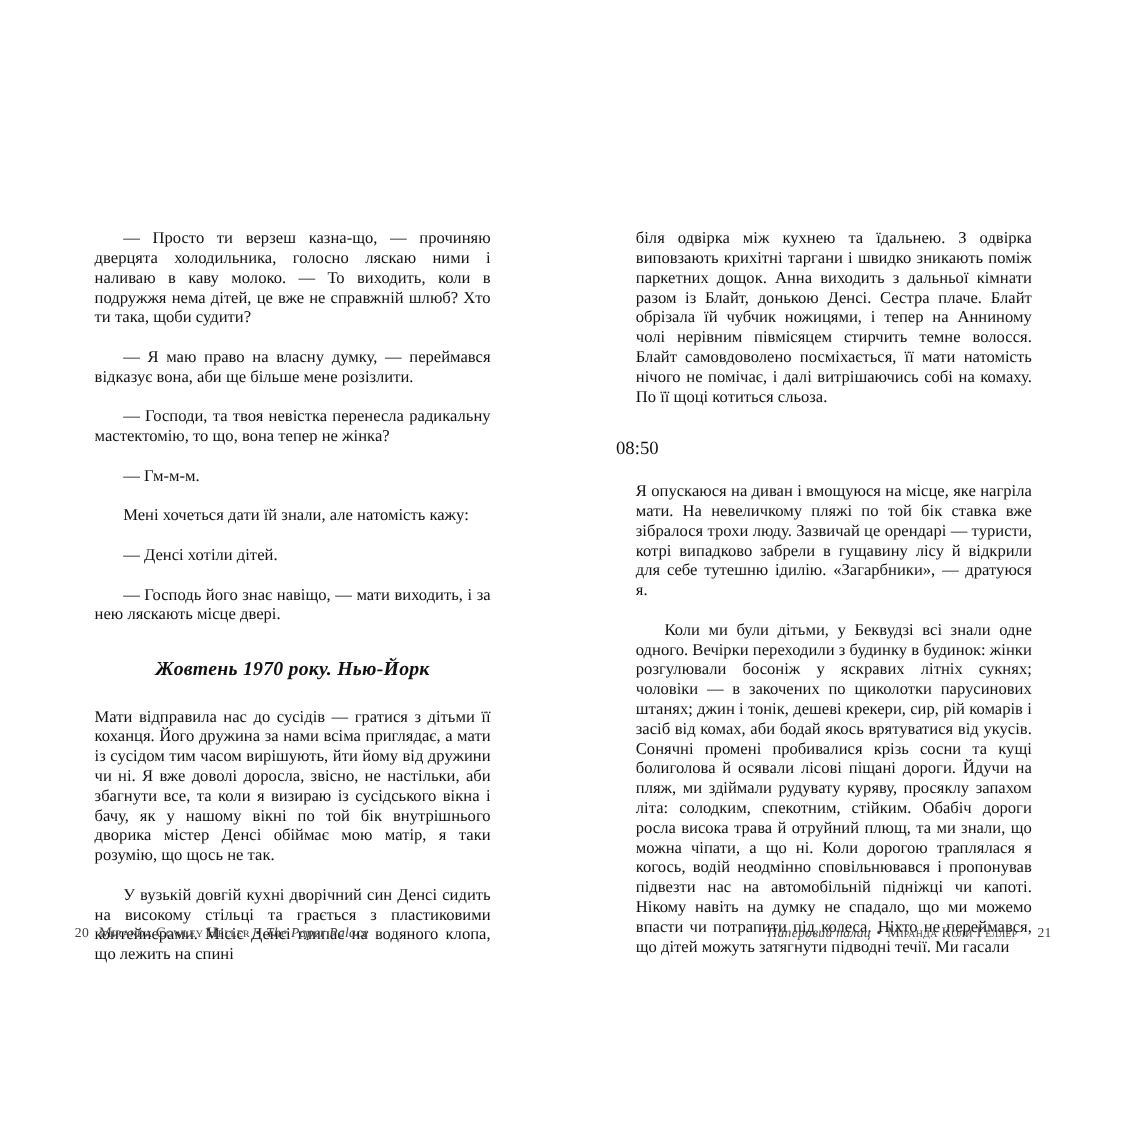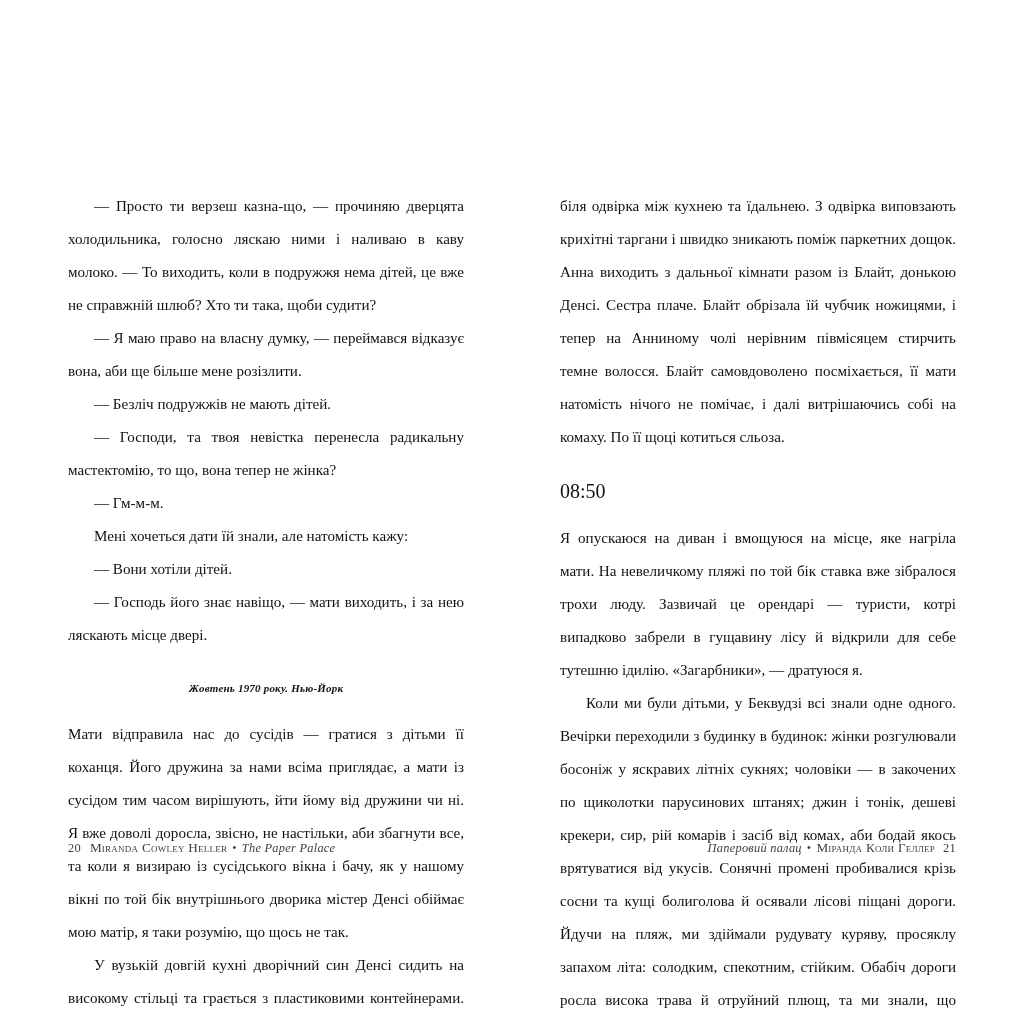--- a/index.html
+++ b/index.html
@@ -33,42 +33,42 @@
   .page-left {
     padding: 190px 48px 0 68px;
   }
   .page-right {
     padding: 190px 68px 0 48px;
   }
   .body-col {
     width: 396px;
   }
   p.para {
-    margin: 0;
+    margin: 18px;
     font-size: 15.1px;
-    line-height: 33px;
+    line-height: 18px;
     text-align: justify;
     text-indent: 26px;
     hyphens: auto;
     -webkit-hyphens: auto;
   }
   p.para.noindent {
     text-indent: 0;
   }
   .section-head {
     margin: 30px 0 24px 0;
-    font-size: 11px;
+    font-size: 18px;
     font-weight: bold;
     font-style: italic;
     text-align: center;
     letter-spacing: 0.2px;
   }
   .time-stamp {
     margin: 26px 0 18px 0;
-    font-size: 20px;
+    font-size: 17px;
     line-height: 23.6px;
     text-align: left;
   }
   .footer {
     position: absolute;
     bottom: 168px;
     font-size: 12.4px;
     letter-spacing: 0.25px;
     white-space: nowrap;
     color: #404040;
@@ -89,37 +89,36 @@
   .footer .booktitle {
     font-style: italic;
   }
   .footer .dot {
     padding: 0 5px;
   }
   .footer-left .folio {
     margin-right: 9px;
   }
   .footer-right .folio {
-    margin-left: 8px;
+    margin-left: 18px;
   }
 </style>
 </head>
 <body>
 
 <div class="spread">
 
   <div class="page page-left">
     <div class="body-col">
       <p class="para">— Просто ти верзеш казна-що, — прочиняю дверцята холодильника, голосно ляскаю ними і наливаю в каву молоко. — То виходить, коли в подружжя нема дітей, це вже не справжній шлюб? Хто ти така, щоби судити?</p>
       <p class="para">— Я маю право на власну думку, — переймався відказує вона, аби ще більше мене розізлити.</p>
-      <p class="para">— Безліч подружжів не мають дітей.</p>
       <p class="para">— Господи, та твоя невістка перенесла радикальну мастектомію, то що, вона тепер не жінка?</p>
       <p class="para">— Гм-м-м.</p>
       <p class="para">Мені хочеться дати їй знали, але натомість кажу:</p>
-      <p class="para">— Вони хотіли дітей.</p>
+      <p class="para">— Денсі хотіли дітей.</p>
       <p class="para">— Господь його знає навіщо, — мати виходить, і за нею ляскають місце двері.</p>
 
       <h2 class="section-head">Жовтень 1970 року. Нью-Йорк</h2>
 
       <p class="para noindent">Мати відправила нас до сусідів — гратися з дітьми її коханця. Його дружина за нами всіма приглядає, а мати із сусідом тим часом вирішують, йти йому від дружини чи ні. Я вже доволі доросла, звісно, не настільки, аби збагнути все, та коли я визираю із сусідського вікна і бачу, як у нашому вікні по той бік внутрішнього дворика містер Денсі обіймає мою матір, я таки розумію, що щось не так.</p>
       <p class="para">У вузькій довгій кухні дворічний син Денсі сидить на високому стільці та грається з пластиковими контейнерами. Місіс Денсі глипає на водяного клопа, що лежить на спині</p>
     </div>
 
     <div class="footer footer-left">
       <span class="folio">20</span><span class="smallcaps">Miranda Cowley Heller</span><span class="dot">•</span><span class="booktitle">The Paper Palace</span>

